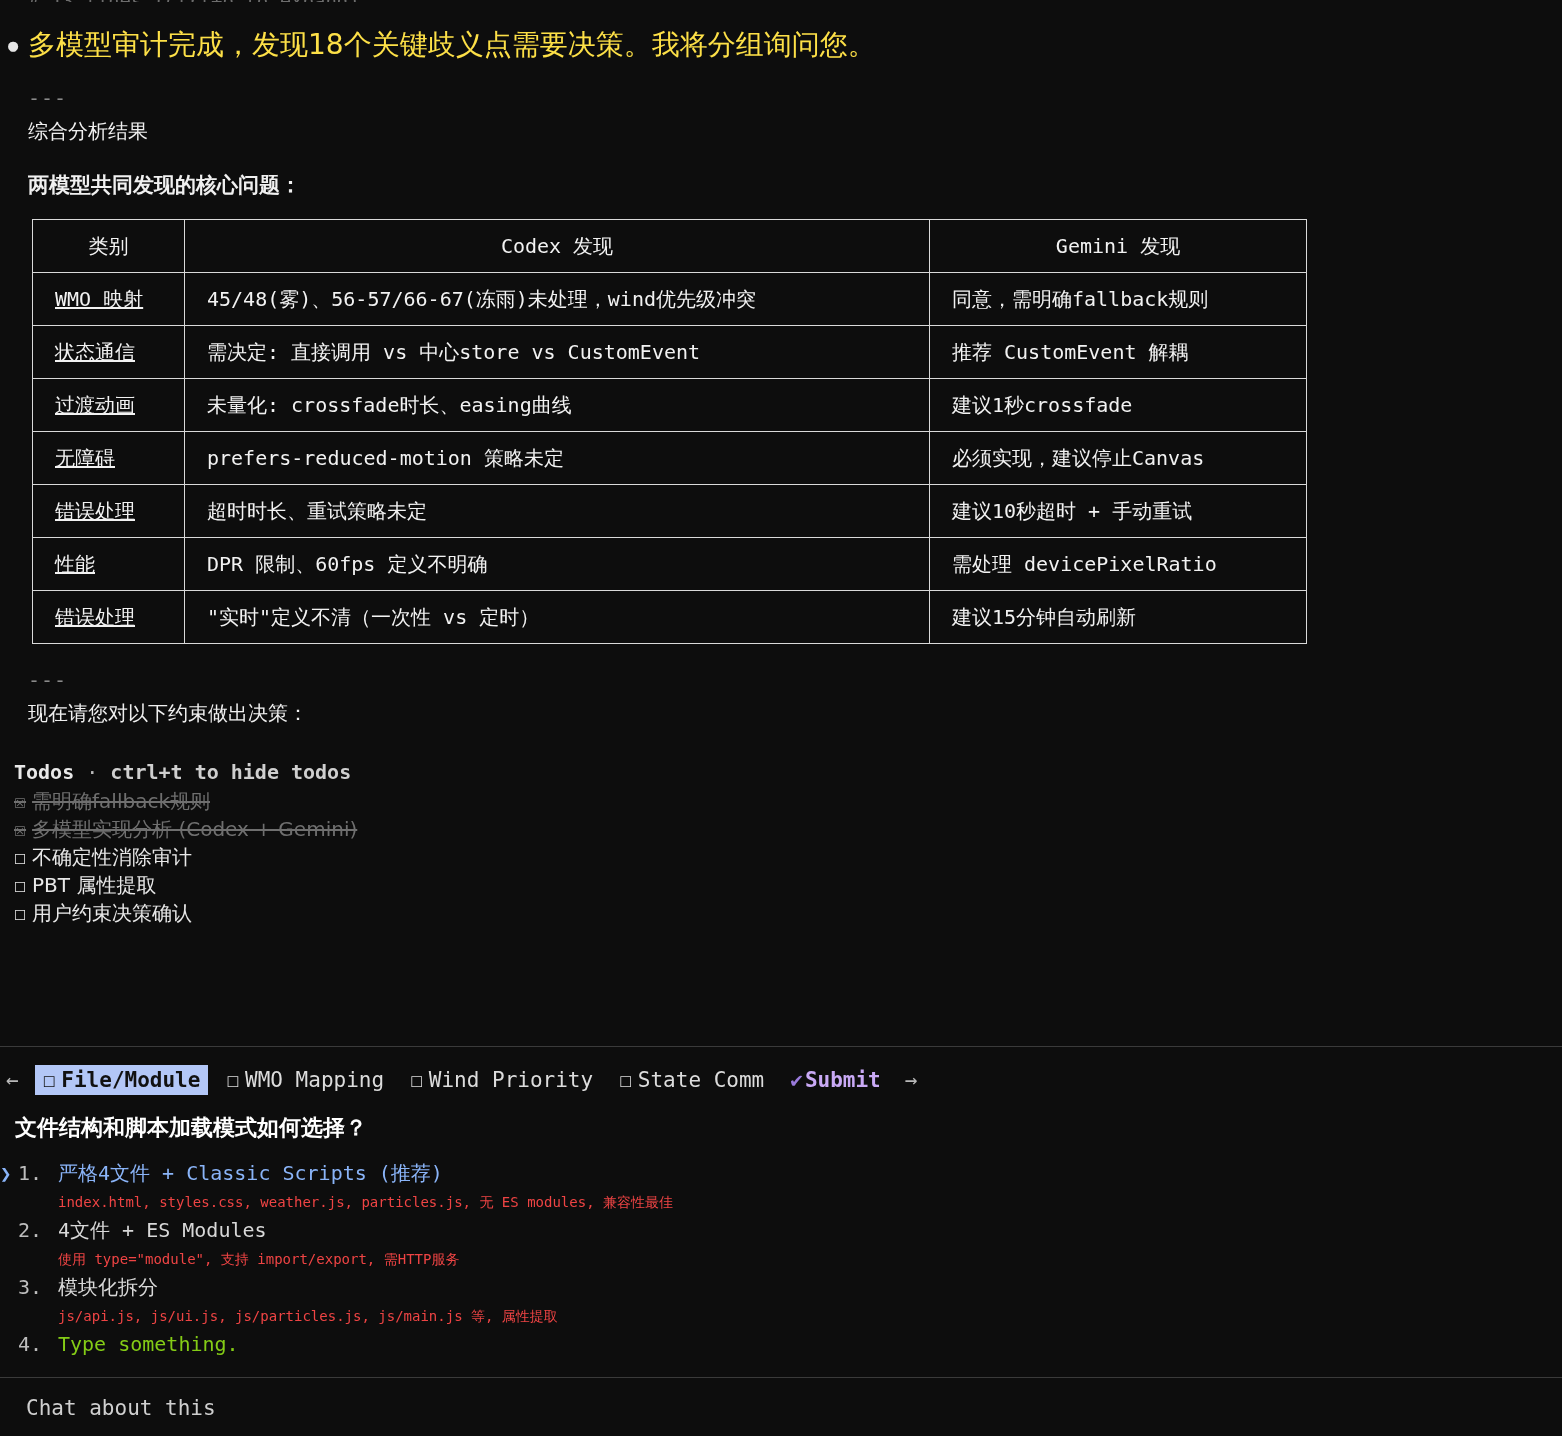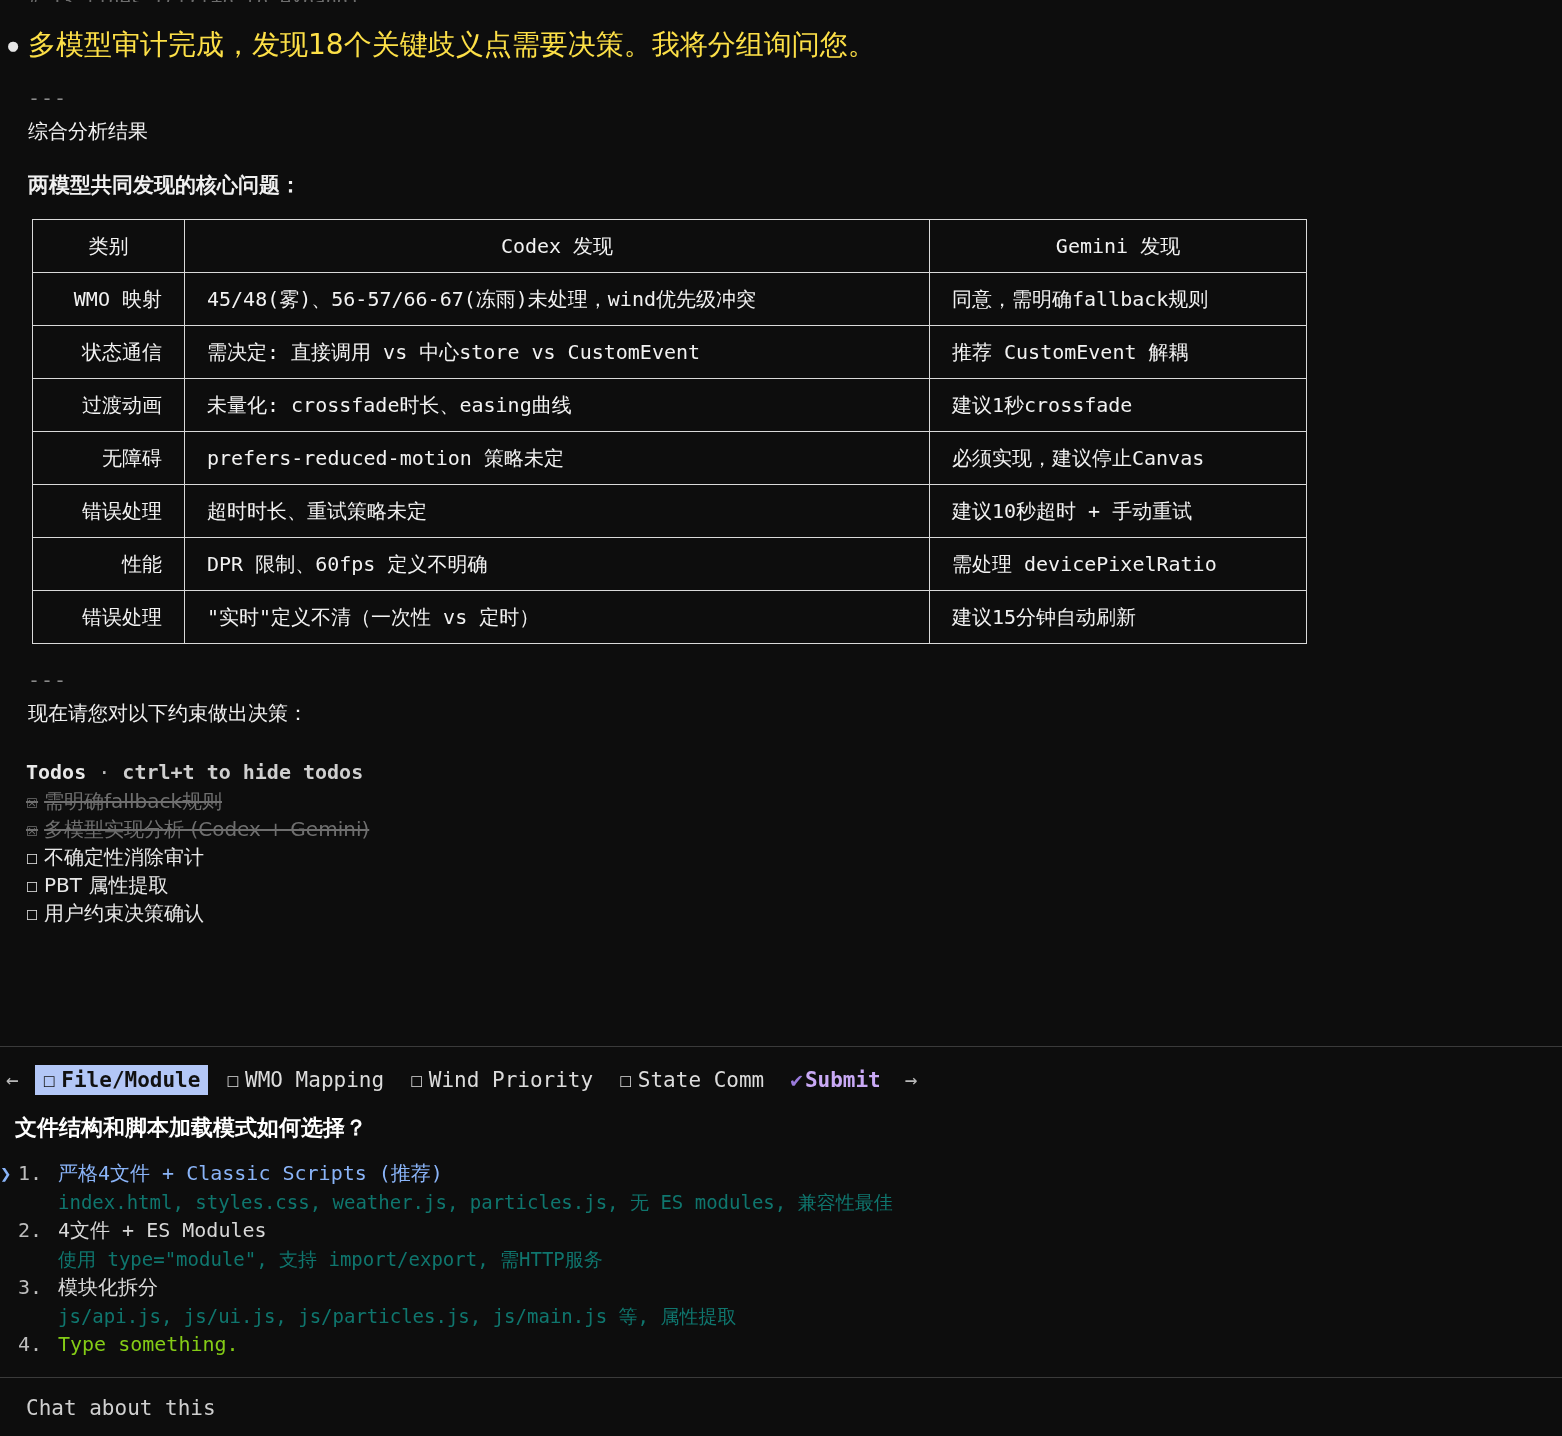--- a/index.html
+++ b/index.html
@@ -88,29 +88,29 @@
   table.findings th, table.findings td {
     border: 1px solid #d9d9d9;
     padding: 9px 22px;
     font-size: 20px;
     color: #f2f2f2;
     font-family: "DejaVu Sans Mono", "Liberation Mono", monospace;
     line-height: 34px;
     vertical-align: middle;
   }
   table.findings th { text-align: center; font-weight: normal; }
-  table.findings td.cat { text-align: right; width: 152px; }
+  table.findings td.cat { text-align: left; width: 152px; text-decoration: underline; }
   table.findings td.codex { width: 745px; text-align: left; }
   table.findings td.gem { width: 377px; text-align: left; }
   table.findings th.cat { width: 152px; }
   table.findings th.codex { width: 745px; }
   table.findings th.gem { width: 377px; }
 
   .todos-block {
-    padding-left: 26px;
+    padding-left: 14px;
     margin-top: 30px;
   }
   .todos-header {
     font-size: 20px;
     color: #b9b9b9;
     line-height: 30px;
   }
   .todos-header .label { color: #e9e9e9; font-weight: bold; }
   .todos-header .key { color: #cfcfcf; font-weight: bold; }
   .todo-item {
@@ -194,22 +194,22 @@
     font-family: "DejaVu Sans Mono", "Liberation Mono", monospace;
   }
   .option .body { flex: 1; }
   .option .title {
     font-family: "DejaVu Sans Mono", "Liberation Mono", monospace;
     color: #d8d8d8;
   }
   .option.selected .title { color: #8ab4f8; text-align: right; }
   .option .desc {
     font-family: "DejaVu Sans Mono", "Liberation Mono", monospace;
-    color: #0f766e;
-    font-size: 19px;
+    color: #ef4444;
+    font-size: 14px;
     line-height: 28px;
   }
   .option.plain .title { color: #84cc16; }
 
   .chat-row {
     border-top: 1px solid #3a3a3a;
     margin-top: 18px;
     padding: 18px 0 16px 26px;
   }
   .chat-placeholder {

